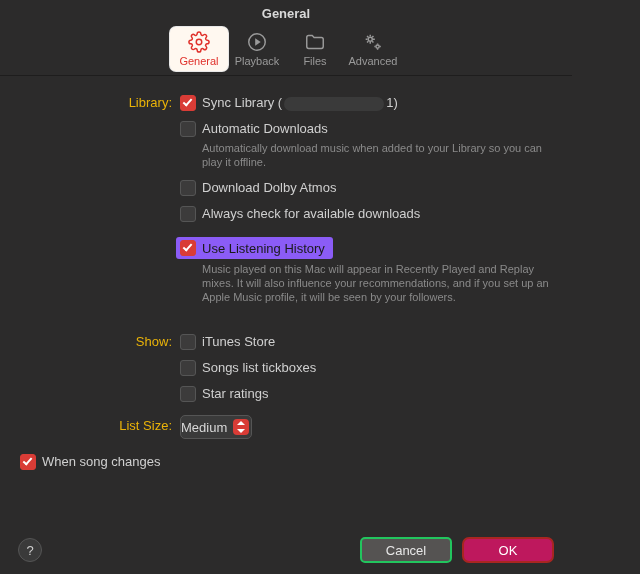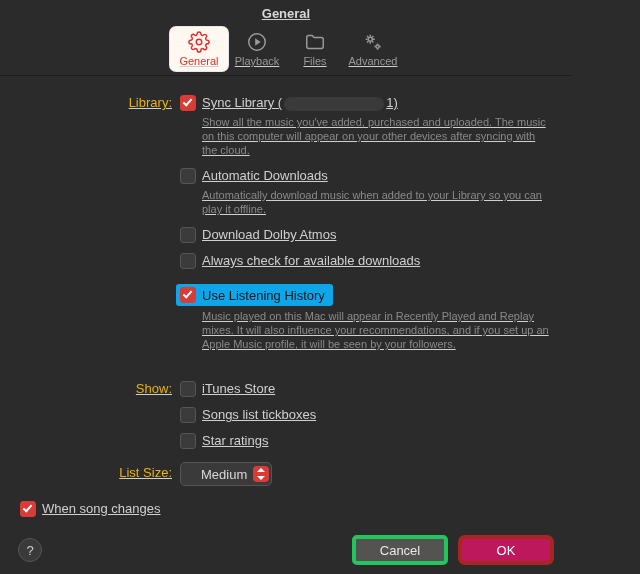--- a/index.html
+++ b/index.html
@@ -11,21 +11,20 @@
     font-family: -apple-system, "Helvetica Neue", Arial, sans-serif;
     font-size: 13px;
     color: #d0d0d0;
     overflow: hidden;
     -webkit-font-smoothing: antialiased;
   }
   .window {
     width: 572px;
     height: 574px;
     position: relative;
-    text-decoration: underline;
   }
   .title {
     text-align: center;
     padding-top: 6px;
     font-weight: 600;
     color: #d8d8d8;
     font-size: 13px;
   }
   .toolbar {
     display: flex;
@@ -118,34 +117,34 @@
     width: 100px;
     height: 14px;
     background: #3a3a3a;
     border-radius: 7px;
     vertical-align: middle;
     margin: 0 2px;
   }
   .highlighted-option {
     display: inline-flex;
     align-items: center;
-    background: #0ea5e9;
+    background: #8b5cf6;
     border-radius: 3px;
     padding: 3px 8px 3px 4px;
     margin-left: -4px;
   }
   .highlighted-option .opt-text { color: #1a1a1a; font-weight: 400; }
 
   .select {
     display: inline-flex;
     align-items: center;
     background: #3a3a3a;
     border: 1px solid #555;
     border-radius: 5px;
-    padding: 1px 2px 1px 20px;
+    padding: 1px 2px 1px 0;
     height: 20px;
     color: #d8d8d8;
     font-size: 13px;
   }
   .select .knob {
     width: 16px;
     height: 16px;
     background: #d93c36;
     border-radius: 4px;
     margin-left: 6px;
@@ -183,21 +182,21 @@
     align-items: center;
     justify-content: center;
     font-size: 13px;
   }
   .spacer { flex: 1; }
   .btn {
     min-width: 64px;
     height: 22px;
     border-radius: 5px;
     background: #555352;
-    border: 4px solid #22c55e;
+    border: 2px solid #22c55e;
     color: #e8e8e8;
     font-size: 13px;
     display: inline-flex;
     align-items: center;
     justify-content: center;
     margin-left: 10px;
     padding: 0 12px;
   }
   .btn.primary {
     background: #be185d;
@@ -249,21 +248,20 @@
     <div class="row">
       <div class="lbl">Library:</div>
       <div class="val">
         <div class="opt">
           <div class="opt-head">
             <span class="chk on"></span>
             <span class="opt-text">
               <span>Sync Library  (</span><span class="paren-id"></span><span>1)</span>
             </span>
           </div>
-          <div class="opt-desc">Show all the music you've added, purchased and uploaded. The music on this computer will appear on your other devices after syncing with the cloud.</div>
         </div>
 
         <div class="opt">
           <div class="opt-head">
             <span class="chk"></span>
             <span class="opt-text">Automatic Downloads</span>
           </div>
           <div class="opt-desc">Automatically download music when added to your Library so you can play it offline.</div>
         </div>
 

